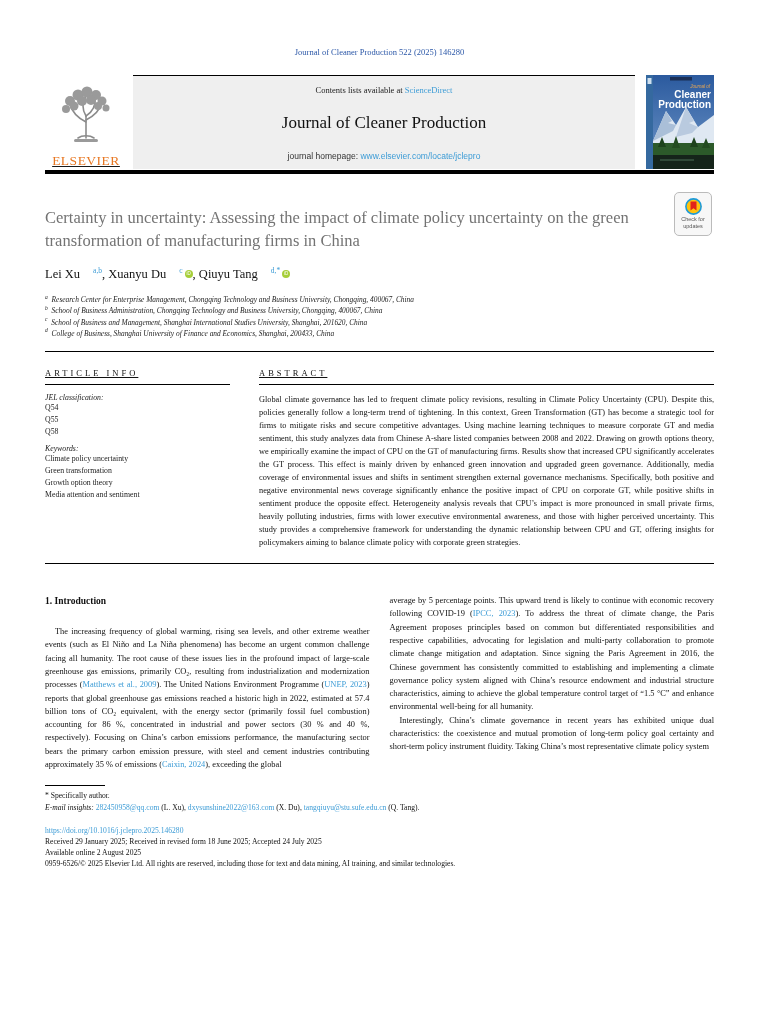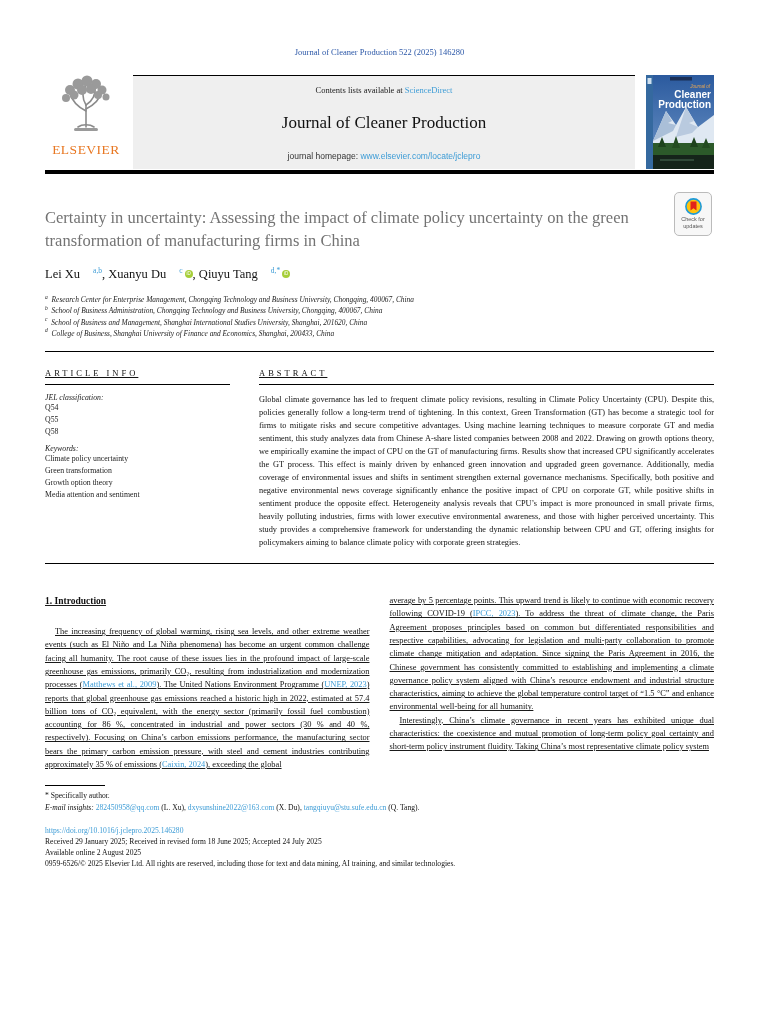--- a/index.html
+++ b/index.html
@@ -4,21 +4,21 @@
 <style>
   html,body{margin:0;padding:0;background:#fff;}
   .page{position:relative;width:762px;height:1019px;background:#fff;overflow:hidden;
         box-sizing:border-box;padding:0 48px 0 45px;
         font-family:"Liberation Serif", serif;color:#1a1a1a;}
   .lnk{color:#3d9cd6;}
   
   .top-citation{margin:0;padding-top:47px;text-align:center;font-size:8.5px;color:#2b57a7;}
   
   .masthead{margin-top:18px;display:flex;align-items:stretch;height:94px;}
-  .logo-col{width:82px;display:flex;flex-direction:column;align-items:center;}
+  .logo-col{width:82px;display:flex;flex-direction:column;align-items:center;justify-content:flex-end;text-decoration:underline;}
   .logo-col svg{display:block;}
   .elsevier-word{font-size:13.5px;color:#e87722;letter-spacing:.5px;font-family:"Liberation Serif",serif;margin-top:1px;}
   .head-box{flex:1;background:#efefef;margin:0 11px 0 6px;border-top:1.5px solid #000;
             display:flex;flex-direction:column;align-items:center;justify-content:space-between;
             padding:9px 0 8px 0;box-sizing:border-box;}
   .contents-line{font-size:8.5px;color:#222;}
   .j-title{font-size:17px;color:#111;}
   .homepage-line{font-family:"Liberation Sans",sans-serif;font-size:8.5px;color:#333;}
   .cover{width:68px;height:94px;flex:0 0 auto;}
   .thick-rule{height:3.5px;background:#000;margin-top:1px;}
@@ -46,21 +46,21 @@
   .ia-right{margin-left:14px;flex:1;}
   .ia-head{font-size:8.5px;letter-spacing:3px;color:#111;margin-bottom:6px;text-decoration:underline;}
   .ia-left .head-rule{height:1.2px;background:#000;width:185px;margin-bottom:8px;}
   .ia-right .head-rule{height:1.2px;background:#000;margin-bottom:8px;}
   .info-label{font-size:7.8px;font-style:italic;margin-top:2px;}
   .info-list{font-size:7.8px;line-height:1.55;}
   .keywords-label{margin-top:6px;}
   .abstract-text{font-size:8.3px;line-height:1.57;text-align:justify;color:#111;}
   
   .intro-rule{height:1px;background:#000;margin-top:14px;}
-  .columns{display:flex;gap:20px;margin-top:30px;text-decoration:underline;}
+  .columns{display:flex;gap:20px;margin-top:30px;}
   .col{flex:1;font-size:8.4px;line-height:1.58;text-align:justify;color:#111;}
   .sec-head{font-weight:bold;font-size:9.5px;margin:0 0 16px 0;}
   .col p{margin:0;}
   .indent{text-indent:10px;}
   
   .foot-sep{width:60px;height:1px;background:#000;margin-top:14px;}
   .footnote{font-size:7.6px;line-height:1.5;margin-top:4px;color:#111;}
   .footnote .em-label{font-style:italic;}
   .footer-meta{margin-top:12px;font-size:7.6px;line-height:1.45;color:#111;}
   .footer-meta .doi{color:#3d9cd6;}

